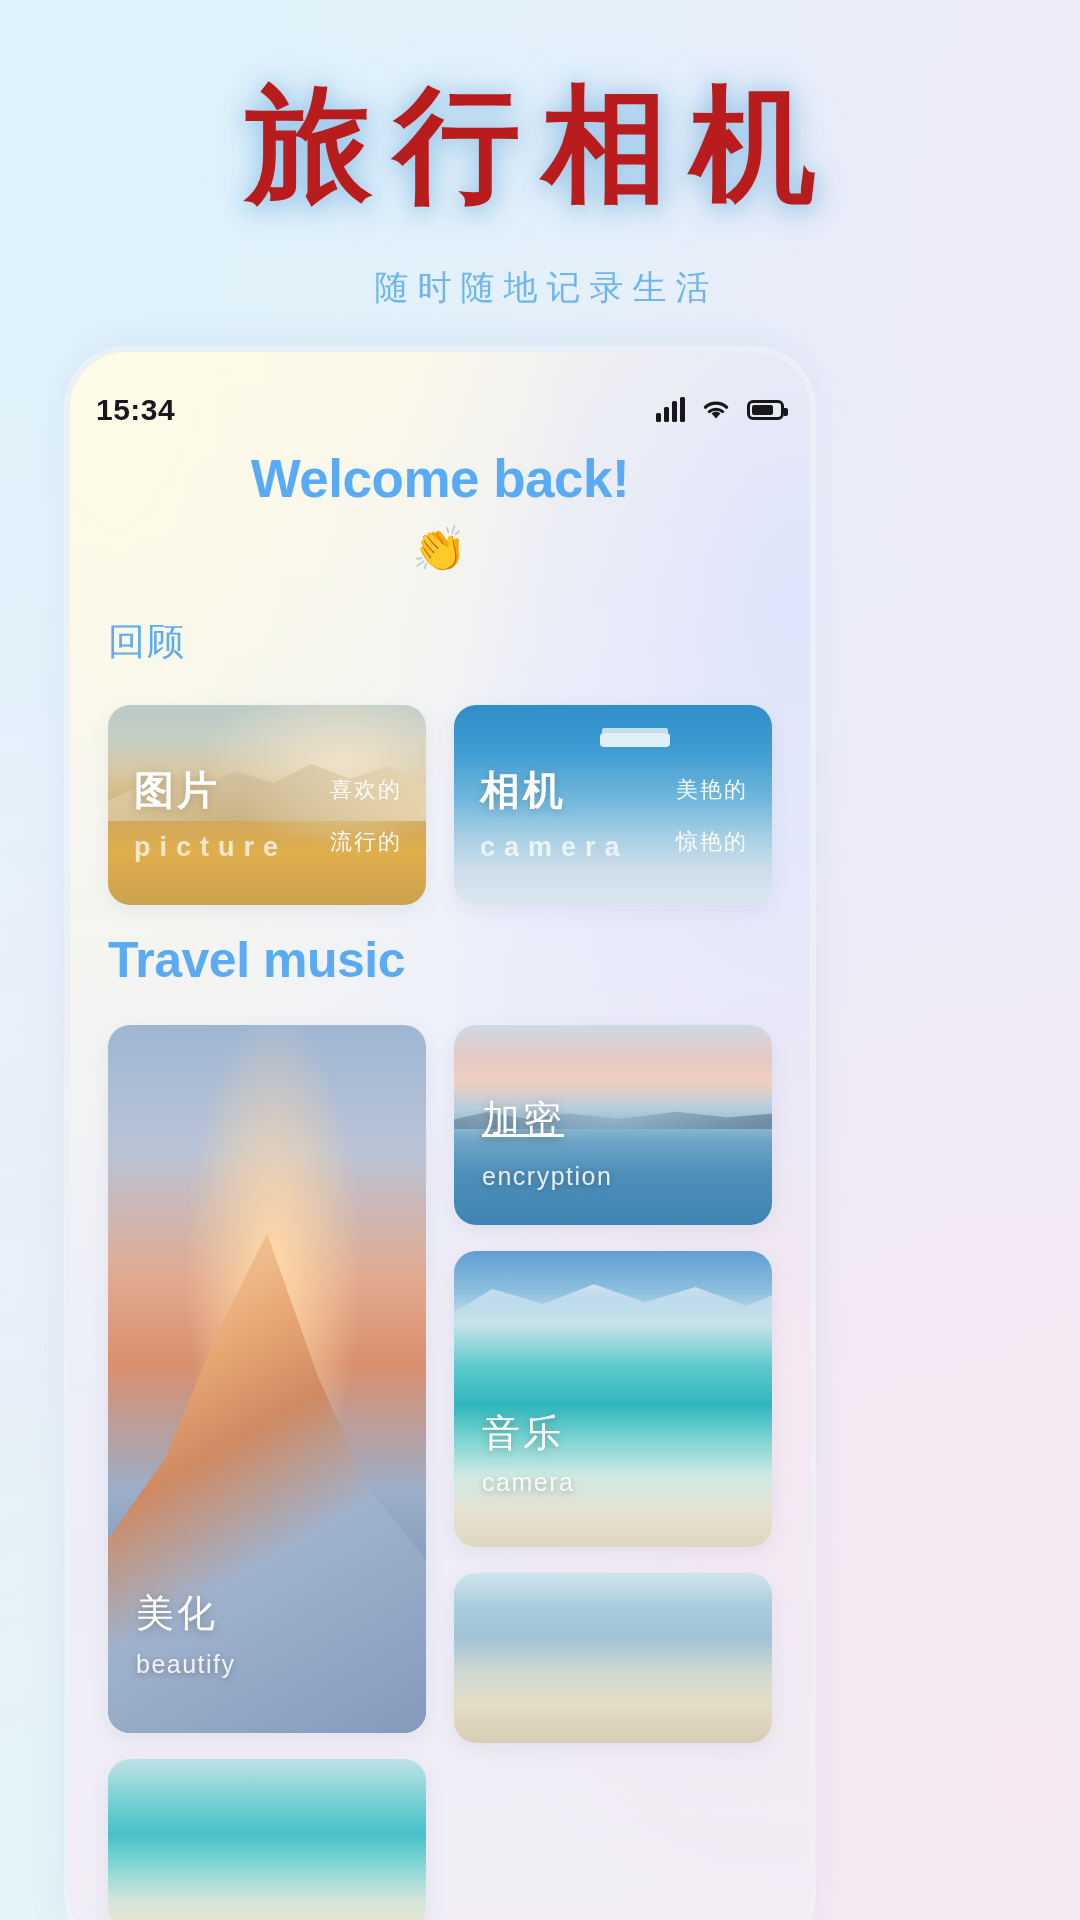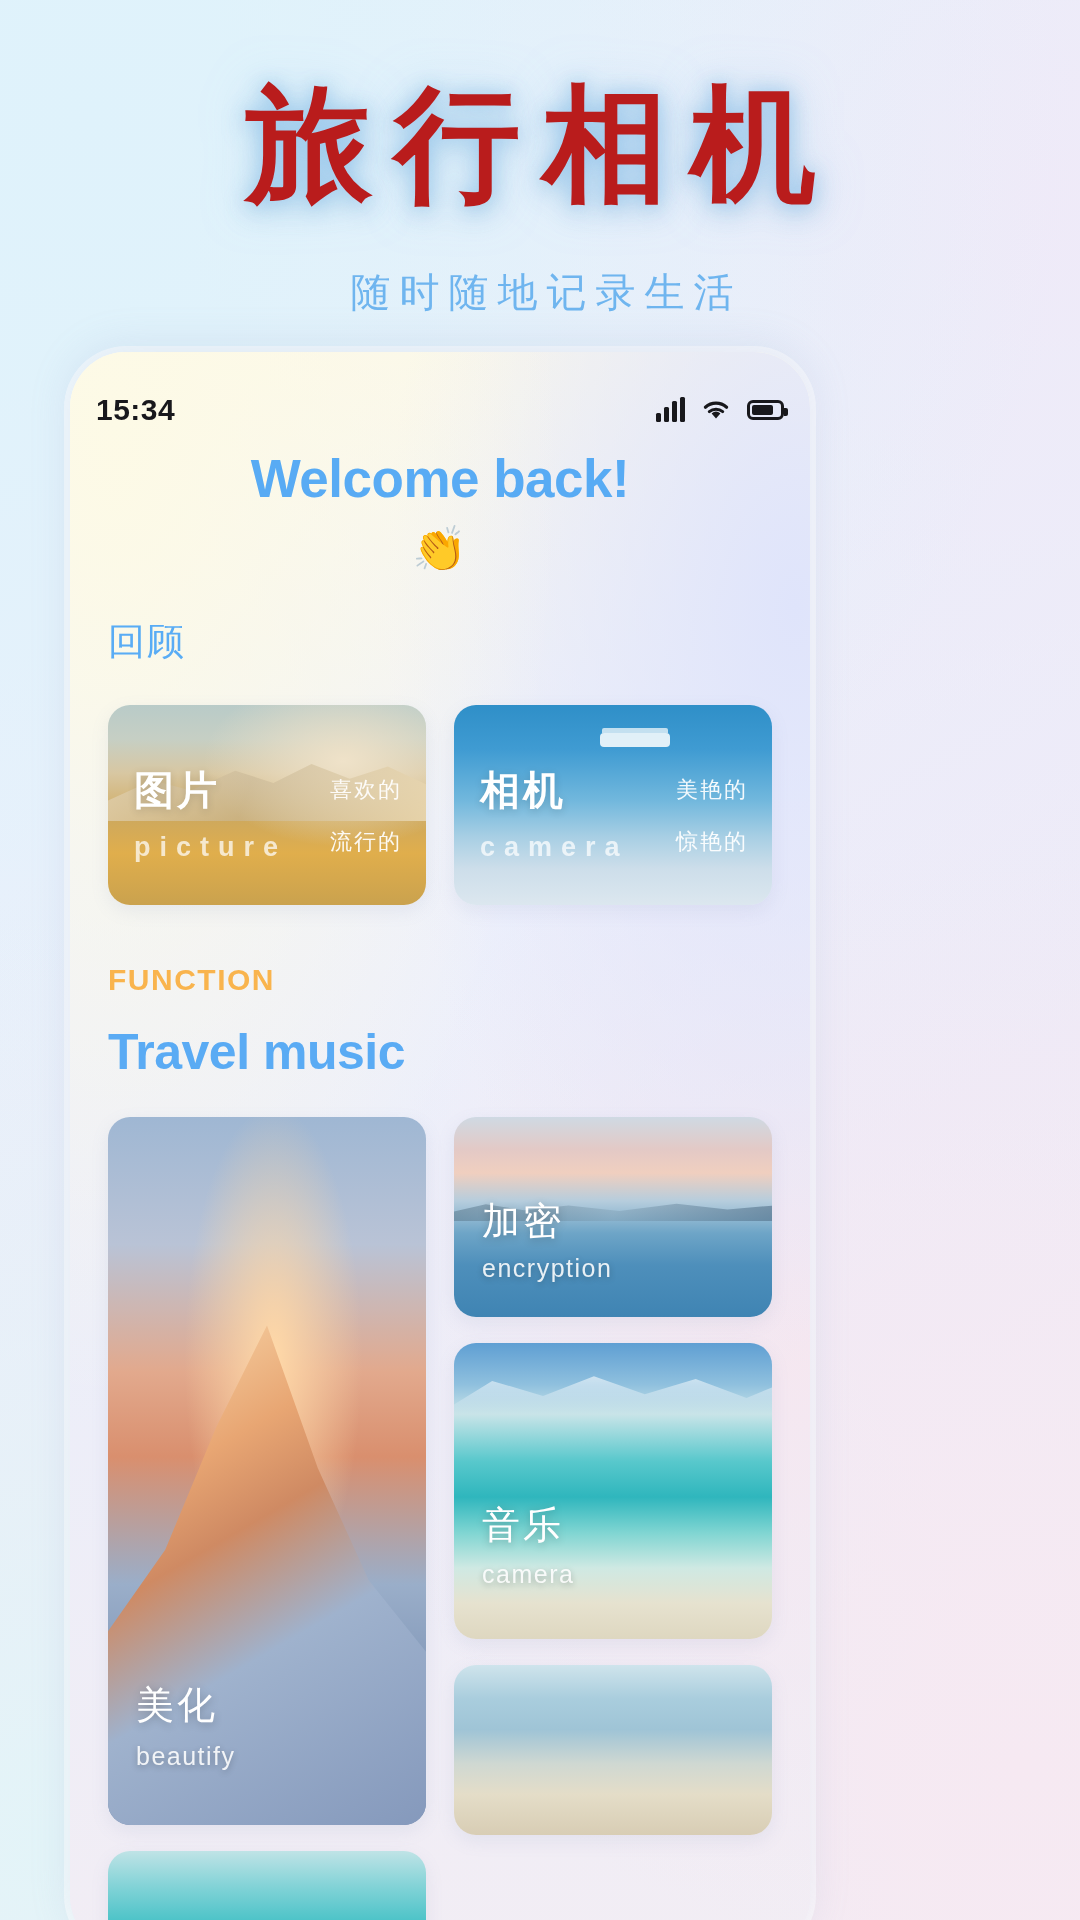--- a/index.html
+++ b/index.html
@@ -24,21 +24,21 @@
     letter-spacing:22px;
     color:#b91c1c;
     text-shadow:
       0 0 18px rgba(150,198,235,.75),
       0 0 46px rgba(150,198,235,.55),
       0 8px 26px rgba(120,175,220,.45);
     padding-left:4px;
   }
   .promo-sub{
     margin-top:34px;
-    font-size:40px;
+    font-size:34px;
     letter-spacing:9px;
     color:#6fb5ef;
     padding-left:13px;
   }
 
   
   .phone{
     position:absolute;
     left:70px; top:352px;
     width:740px; height:1600px;
@@ -173,21 +173,21 @@
       radial-gradient(ellipse at 52% 34%, #ffd9a8 0%, rgba(255,217,168,0) 38%),
       linear-gradient(to bottom,#9fb7d3 0%,#b9c3d6 18%,#e2a98d 36%,#d98f6e 48%,#9aaec9 66%,#7e94b6 82%,#6f86ab 100%);
   }
   .bg-peak::after{
     content:""; position:absolute; left:0; right:0; bottom:0; height:72%;
     background:linear-gradient(150deg,#fbe0b4 0%,#e8a673 28%,#cf8a63 42%,#9fb2cd 62%,#8599bc 100%);
     clip-path:polygon(0% 100%,0% 62%,18% 46%,34% 22%,50% 2%,66% 30%,82% 52%,100% 66%,100% 100%);
   }
 
   .g-enc{ height:200px; }
-  .g-enc .cn{ bottom:70px; }
+  .g-enc .cn{ bottom:80px;text-decoration:underline; }
   .g-enc .en{ bottom:34px; }
   .bg-dusk{
     position:absolute; inset:0;
     background:linear-gradient(to bottom,#cfd9e3 0%,#e3c9c6 16%,#f0cfbf 28%,#b6cddd 42%,#6ea5c7 58%,#4e8fbb 74%,#3f84b3 100%);
   }
   .bg-dusk::after{
     content:""; position:absolute; left:0; right:0; top:40%; height:12%;
     background:linear-gradient(90deg, rgba(90,120,140,.55) 0%, rgba(120,150,170,.35) 50%, rgba(80,110,135,.6) 100%);
     clip-path:polygon(0% 60%,10% 30%,22% 55%,36% 35%,52% 58%,70% 28%,86% 52%,100% 36%,100% 100%,0% 100%);
   }
@@ -267,21 +267,20 @@
       </div>
       <div class="rcard right">
         <div class="bg bg-sea"></div>
         <div class="cn">相机</div>
         <div class="en">camera</div>
         <div class="tag1">美艳的</div>
         <div class="tag2">惊艳的</div>
       </div>
     </div>
 
-    <div class="func-label">FUNCTION</div>
     <div class="func-title">Travel music</div>
 
     <div class="grid">
       <div class="col left">
         <div class="gcard g-tall">
           <div class="bg-peak"></div>
           <div class="cn">美化</div>
           <div class="en">beautify</div>
         </div>
         <div class="gcard g-bot">

